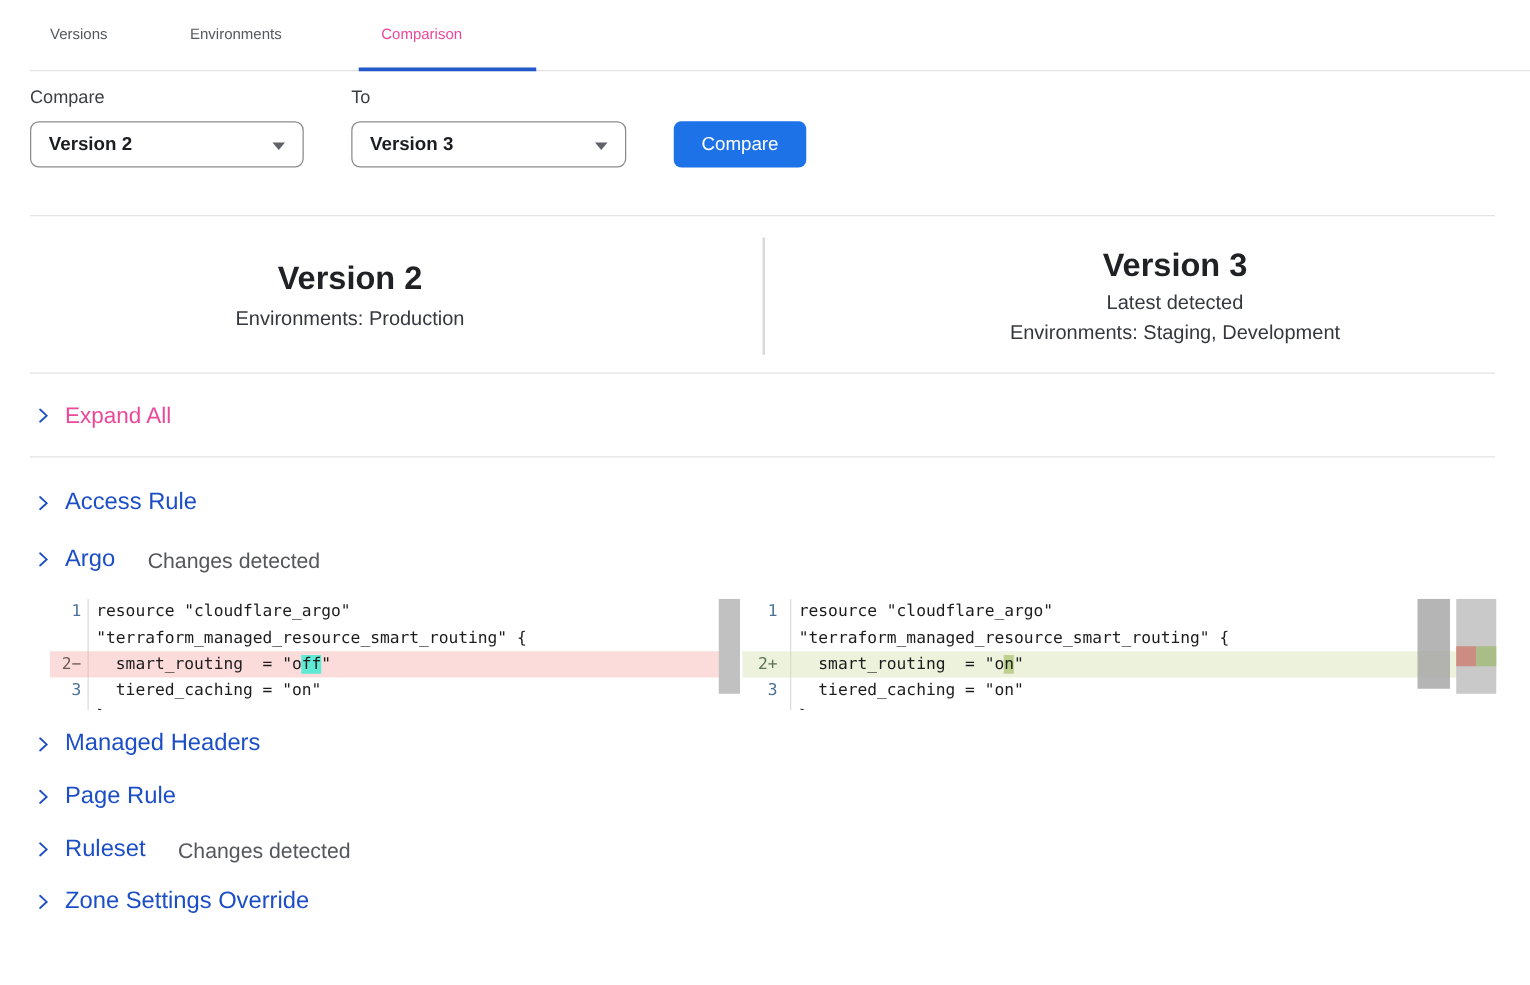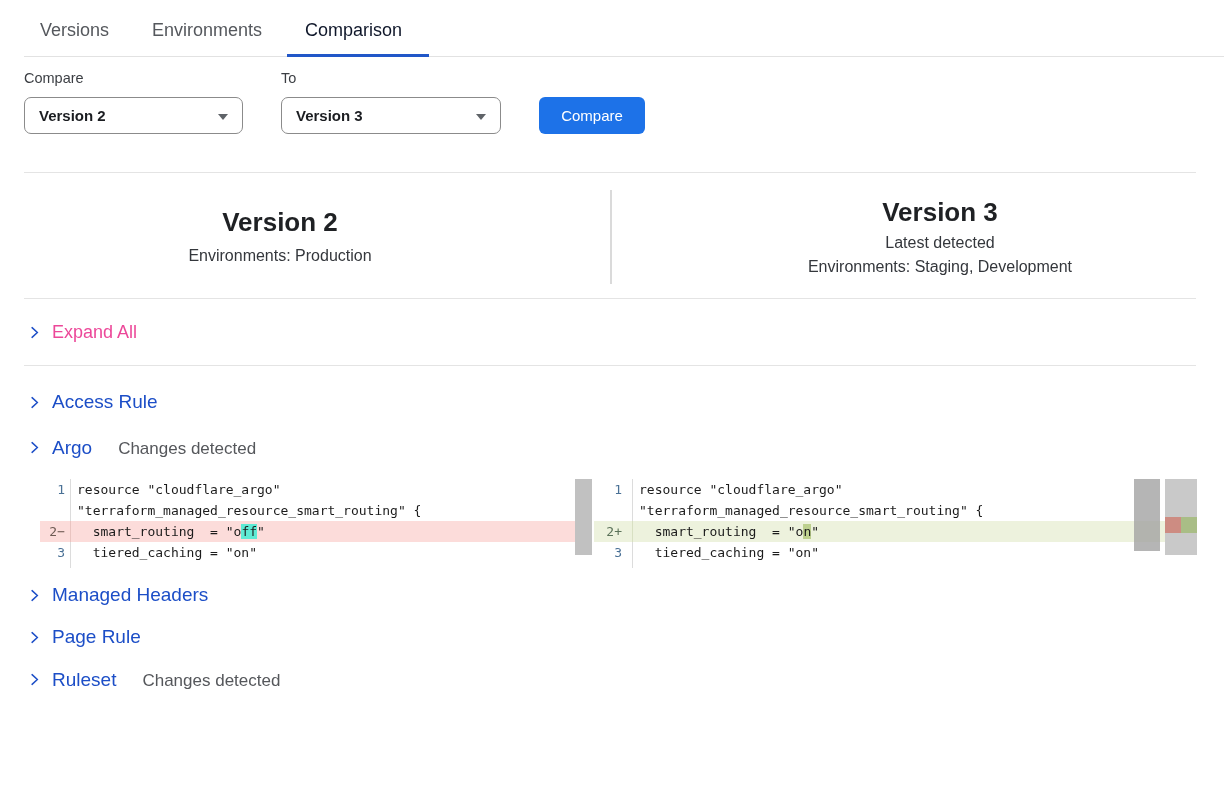--- a/index.html
+++ b/index.html
@@ -3,22 +3,22 @@
 <meta charset="utf-8">
 <style>
   * { margin:0; padding:0; box-sizing:border-box; }
   html,body { background:#ffffff; }
   body { font-family:"Liberation Sans", sans-serif; color:#1f2124; }
   #app { position:relative; width:1224px; height:788px; background:#fff; overflow:hidden; }
 
   
   .tabbar { position:absolute; top:0; left:0; right:0; height:57px; }
   .tabbar-border { position:absolute; top:56px; left:24px; right:0; height:1px; background:#e2e2e2; }
-  .tab { position:absolute; top:20px; font-size:18px; color:#55585d; cursor:pointer; }
-  .tab.active { color:#0f172a; }
+  .tab { position:absolute; top:20px; font-size:12px; color:#55585d; cursor:pointer; }
+  .tab.active { color:#ec4899; }
   .tab-underline { position:absolute; top:54px; left:287px; width:142px; height:3px; background:#2157c8; }
 
   
   .ctl-label { position:absolute; top:70px; font-size:14.5px; color:#3b3e43; }
   .select { position:absolute; top:97px; height:37px; border:1px solid #8b8b8b; border-radius:7px; background:#fff;
             display:flex; align-items:center; cursor:pointer; }
   .select-value { padding-left:14px; font-size:15px; font-weight:bold; color:#1b1d21; }
   .select-caret { position:absolute; right:14px; top:16px; width:0; height:0;
                   border-left:5px solid transparent; border-right:5px solid transparent; border-top:6px solid #5f6368; }
   .btn-primary { position:absolute; top:97px; left:539px; width:106px; height:37px; background:#1d72e8; color:#fff;
@@ -212,14 +212,22 @@
   <div class="link-row" style="top:668px">
     <span class="chev">
       <svg width="13" height="13" viewBox="0 0 16 16">
           <path d="M5 2 L11.5 8 L5 14" fill="none" stroke="#1c4ec7" stroke-width="1.8" stroke-linecap="round"></path>
         </svg>
     </span>
     <span class="section-label">Ruleset</span>
     <span class="badge">Changes detected</span>
   </div>
 
+  <div class="link-row" style="top:710px">
+    <span class="chev">
+      <svg width="13" height="13" viewBox="0 0 16 16">
+          <path d="M5 2 L11.5 8 L5 14" fill="none" stroke="#1c4ec7" stroke-width="1.8" stroke-linecap="round"></path>
+        </svg>
+    </span>
+    <span class="section-label">Zone Settings Override</span>
+  </div>
 
 </div>
 
 </body></html>

